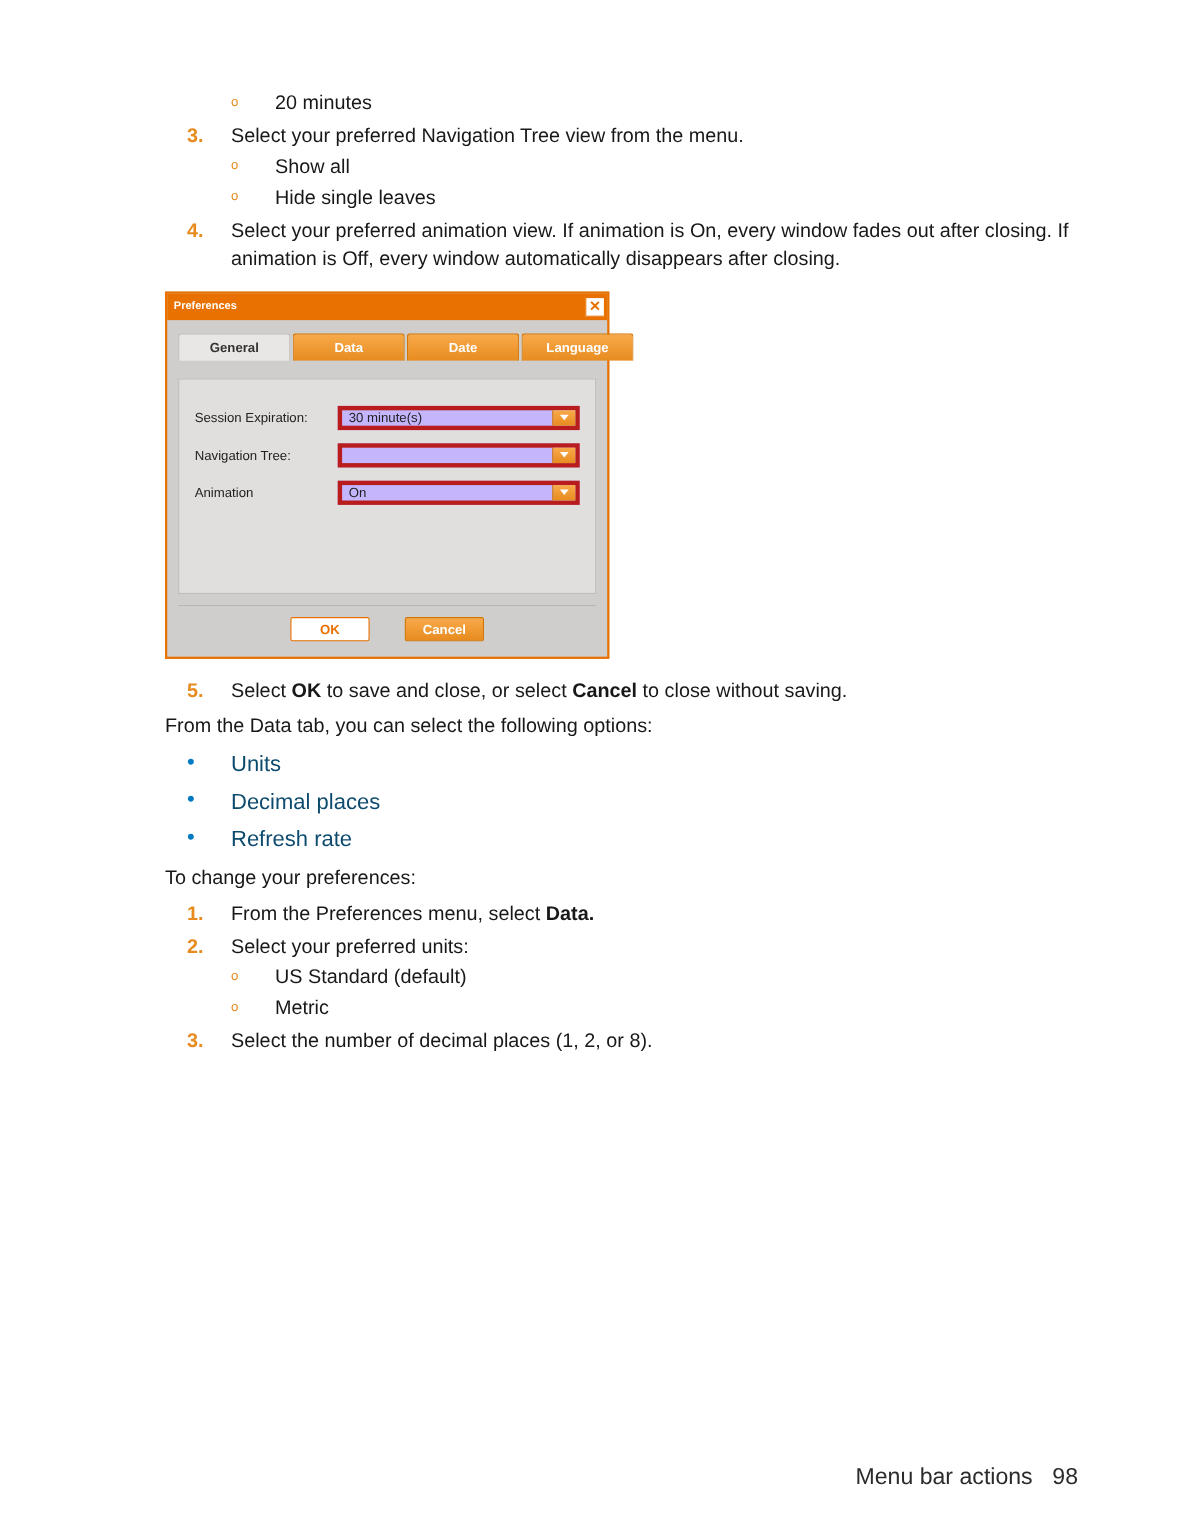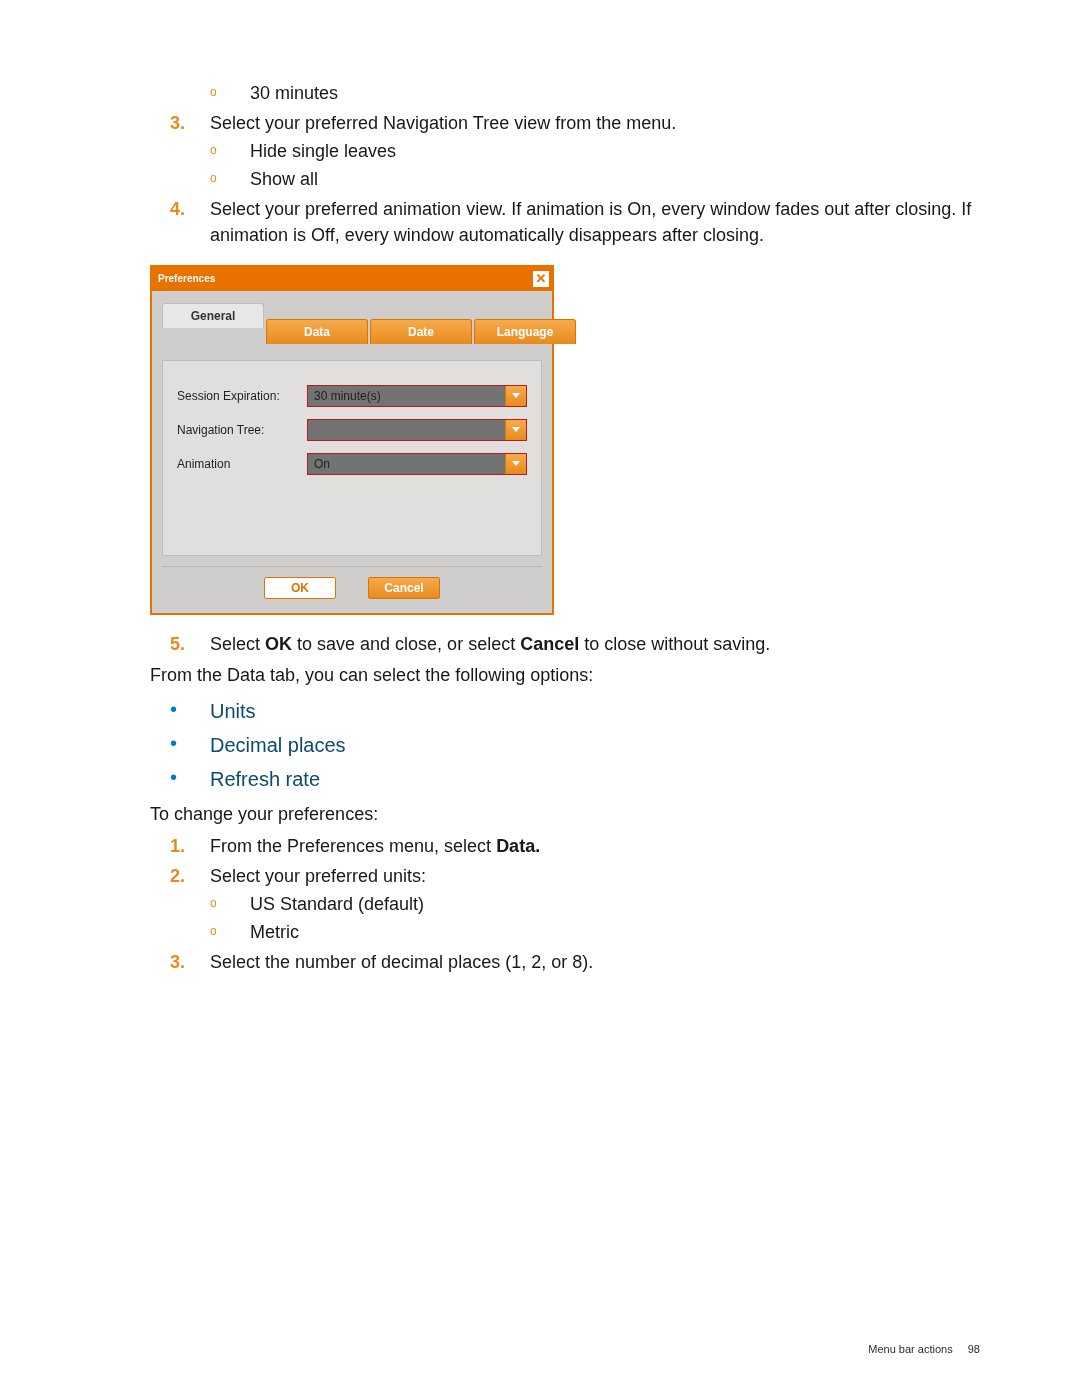--- a/index.html
+++ b/index.html
@@ -150,21 +150,20 @@
     background: #e9e7e5;
     color: #333;
     border: 1px solid #bfbdbb;
     border-bottom: none;
   }
   .tab.inactive {
     background: linear-gradient(#f8aa4b, #e78b1f);
     color: #ffffff;
     border: 1px solid #d57600;
     border-bottom: none;
-    margin-top: 16px;
   }
   .tab-body {
     margin: 0 10px 10px 10px;
     background: #e1dfdd;
     border: 1px solid #bfbdbb;
     padding: 12px 14px;
     min-height: 170px;
   }
   .field-row {
     display: flex;
@@ -173,22 +172,22 @@
     font-size: 12px;
     color: #222;
   }
   .field-label {
     width: 130px;
     flex: none;
   }
   .dropdown {
     flex: 1;
     height: 22px;
-    background: #737373;
-    border: 1px solid #b91c1c;
+    background: #c4b5fd;
+    border: 4px solid #b91c1c;
     display: flex;
     align-items: center;
     justify-content: space-between;
     box-sizing: border-box;
   }
   .dropdown .val {
     padding: 0 6px;
     font-size: 12px;
     color: #222;
   }
@@ -236,42 +235,42 @@
   .dlg-btn.cancel {
     background: linear-gradient(#f8aa4b, #e78b1f);
     border: 1px solid #d57600;
     color: #ffffff;
   }
 
   .footer {
     position: absolute;
     bottom: 42px;
     right: 100px;
-    font-size: 11px;
+    font-size: 21px;
     color: #2b2b2b;
   }
   .footer .pgnum { margin-left: 12px; }
 </style>
 </head>
 <body>
 
 <div class="page">
 
   <ol class="main-list">
     <li>
       <ul class="circle-list">
-        <li>30 minutes</li>
+        <li>20 minutes</li>
       </ul>
     </li>
     <li>
       <span class="num">3.</span>
       <span>Select your preferred Navigation Tree view from the menu.</span>
       <ul class="circle-list">
+        <li>Show all</li>
         <li>Hide single leaves</li>
-        <li>Show all</li>
       </ul>
     </li>
     <li>
       <span class="num">4.</span>
       <span>Select your preferred animation view. If animation is On, every window fades out after closing. If animation is Off, every window automatically disappears after closing.</span>
     </li>
   </ol>
 
   <div class="pref-wrap">
     <div class="pref-dialog">

